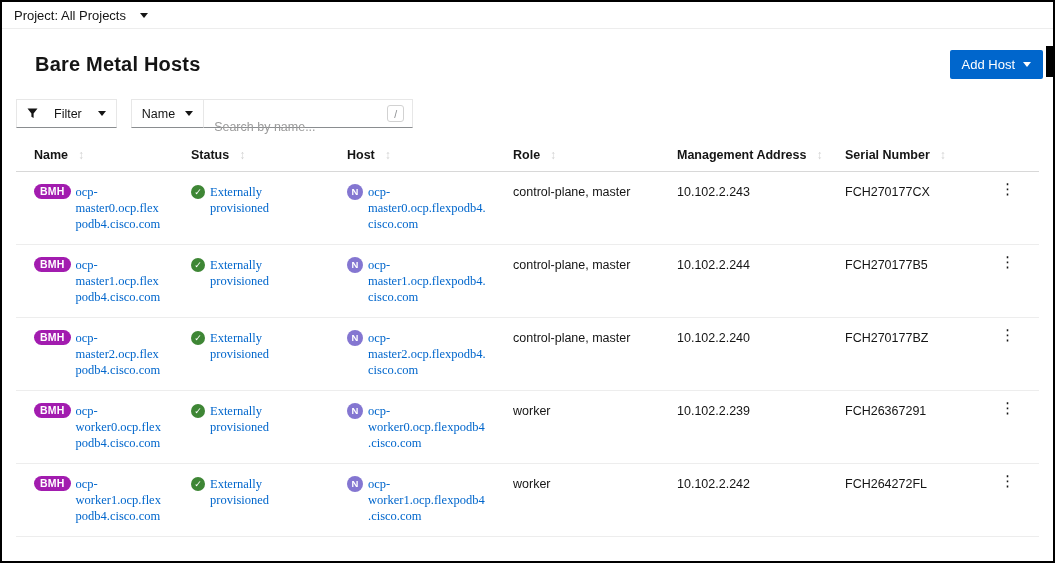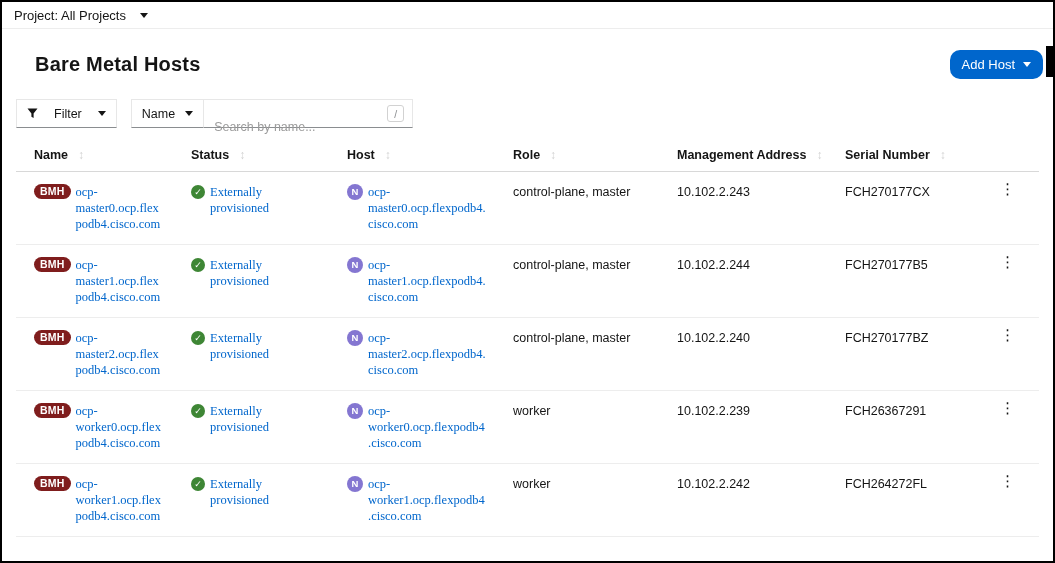--- a/index.html
+++ b/index.html
@@ -30,21 +30,21 @@
 
   
   .page-header {
     display:flex; align-items:center; justify-content:space-between;
     padding:21px 10px 14px 33px;
   }
   .page-title { font-size:20px; font-weight:700; letter-spacing:.2px; }
   .btn-primary {
     background:#0066cc; color:#fff; border:none;
     font-size:13px; font-family:inherit;
-    padding:7px 12px; border-radius:10px;
+    padding:7px 12px; border-radius:2px;
     display:flex; align-items:center; gap:8px; cursor:pointer;
   }
   .edge-artifact {
     position:absolute; right:0; top:44px; width:7px; height:31px; background:#000;
   }
 
   
   .toolbar {
     display:flex; align-items:center;
     padding:6px 14px 10px 14px;
@@ -81,21 +81,21 @@
   .sort-icon { color:#d2d2d2; font-size:12px; margin-left:10px; font-weight:400; }
   tbody td {
     vertical-align:top; font-size:12.5px;
     padding:12px 8px 12px 18px;
     border-bottom:1px solid #ededed;
     line-height:16px;
   }
   tbody tr { height:61px; }
   .resource-item { display:flex; align-items:flex-start; gap:5px; }
   .badge-bmh {
-    background:#7f1d1d; color:#fff; font-size:10.5px; font-weight:700;
+    background:#a21caf; color:#fff; font-size:10.5px; font-weight:700;
     border-radius:9px; padding:2px 6px; line-height:11px; flex:0 0 auto;
     letter-spacing:.2px;
   }
   .badge-node {
     background:#8476d1; color:#fff; font-size:9.5px; font-weight:700;
     border-radius:50%; width:16px; height:16px; flex:0 0 auto;
     display:flex; align-items:center; justify-content:center;
   }
   a.link { color:#0066cc; text-decoration:none; cursor:pointer; overflow-wrap:anywhere;font-family:Liberation Serif, serif; }
   .status-cell { display:flex; align-items:flex-start; gap:5px; }

